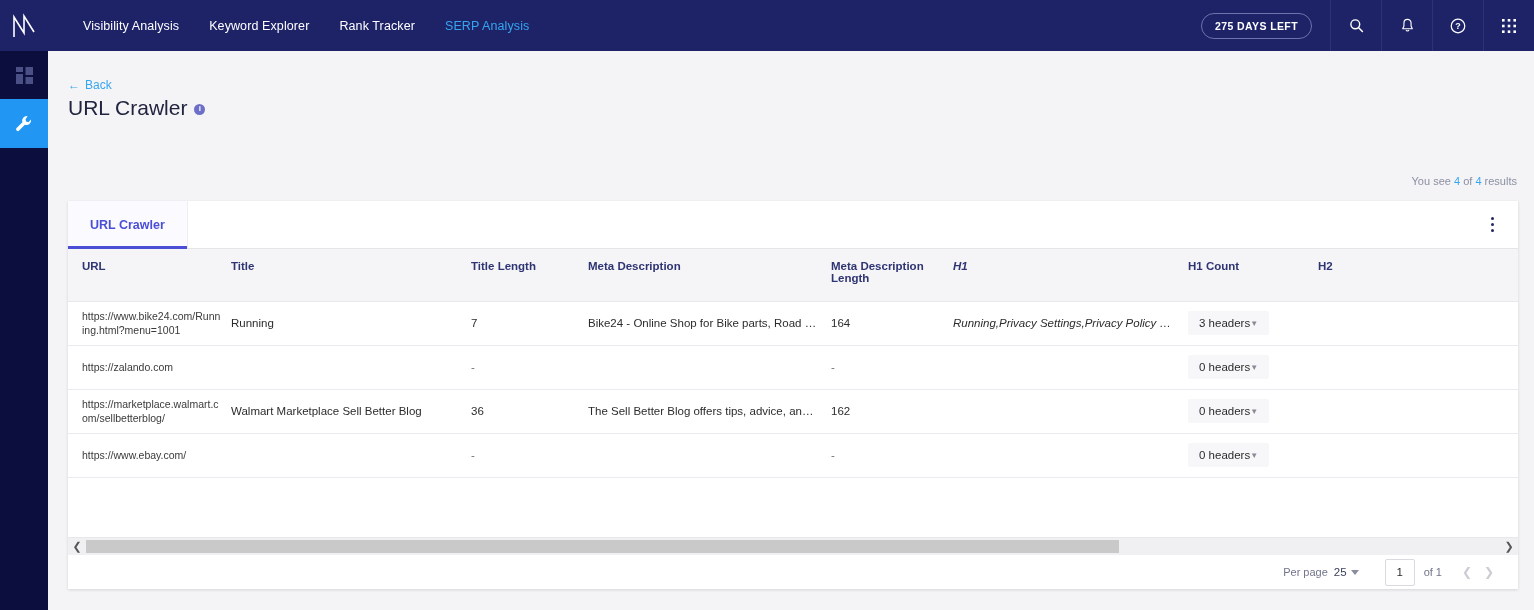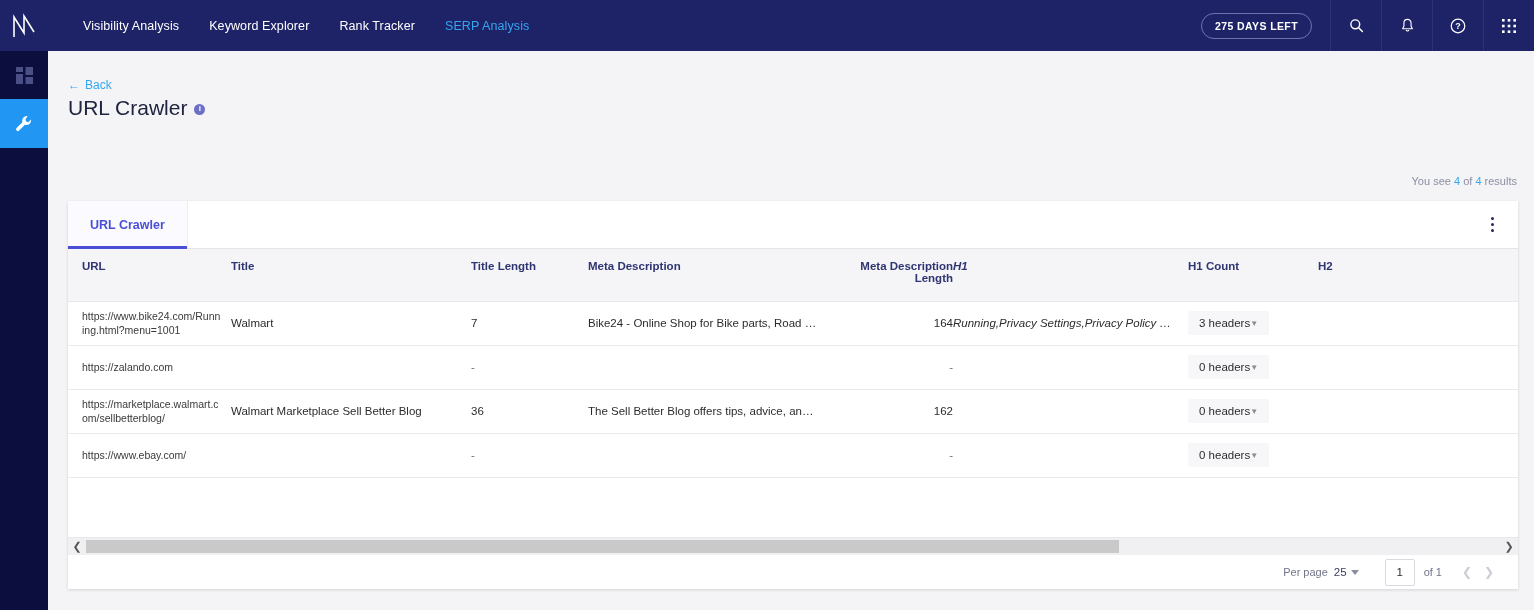--- a/index.html
+++ b/index.html
@@ -145,21 +145,21 @@
     padding: 6px 11px; font-size: 11.5px; color: #2c2c2c;
     cursor: pointer; white-space: nowrap;
   }
   .chev { font-size: 8px; color: #8a8a96; }
 
   
   .c-url   { width: 163px; padding-left: 14px; padding-right: 10px; }
   .c-title { width: 240px; padding-right: 10px; }
   .c-tlen  { width: 117px; }
   .c-meta  { width: 243px; padding-right: 12px; }
-  .c-mlen  { width: 122px; text-align: right; }
+  .c-mlen  { width: 122px; }
   .c-h1    { width: 235px; padding-right: 12px; font-style: italic; }
   .c-h1c   { width: 130px; }
   .c-h2    { width: 200px; }
 
   
   .hscroll {
     position: absolute; left: 0; top: 336px;
     width: 1450px; height: 18px;
     background: #f0f0f2; border-top: 1px solid #e7e7ec;
     display: flex; align-items: center;
@@ -316,21 +316,21 @@
             <th class="c-h1">H1</th>
             <th class="c-h1c">H1 Count</th>
             <th class="c-h2">H2</th>
           </tr>
         </thead>
         <tbody>
 
           <tr>
             <td class="c-url"><span class="url-cell">https://www.bike24.com/Running.html?menu=1001</span></td>
             <td class="c-title">
-                <span class="cell-txt">Walmart</span>
+                <span class="cell-txt">Running</span>
               </td>
             <td class="c-tlen">
                 <span class="cell-txt">7</span>
               </td>
             <td class="c-meta">
                 <span class="cell-txt">Bike24 - Online Shop for Bike parts, Road B...</span>
               </td>
             <td class="c-mlen">
                 <span class="cell-txt">164</span>
               </td>

